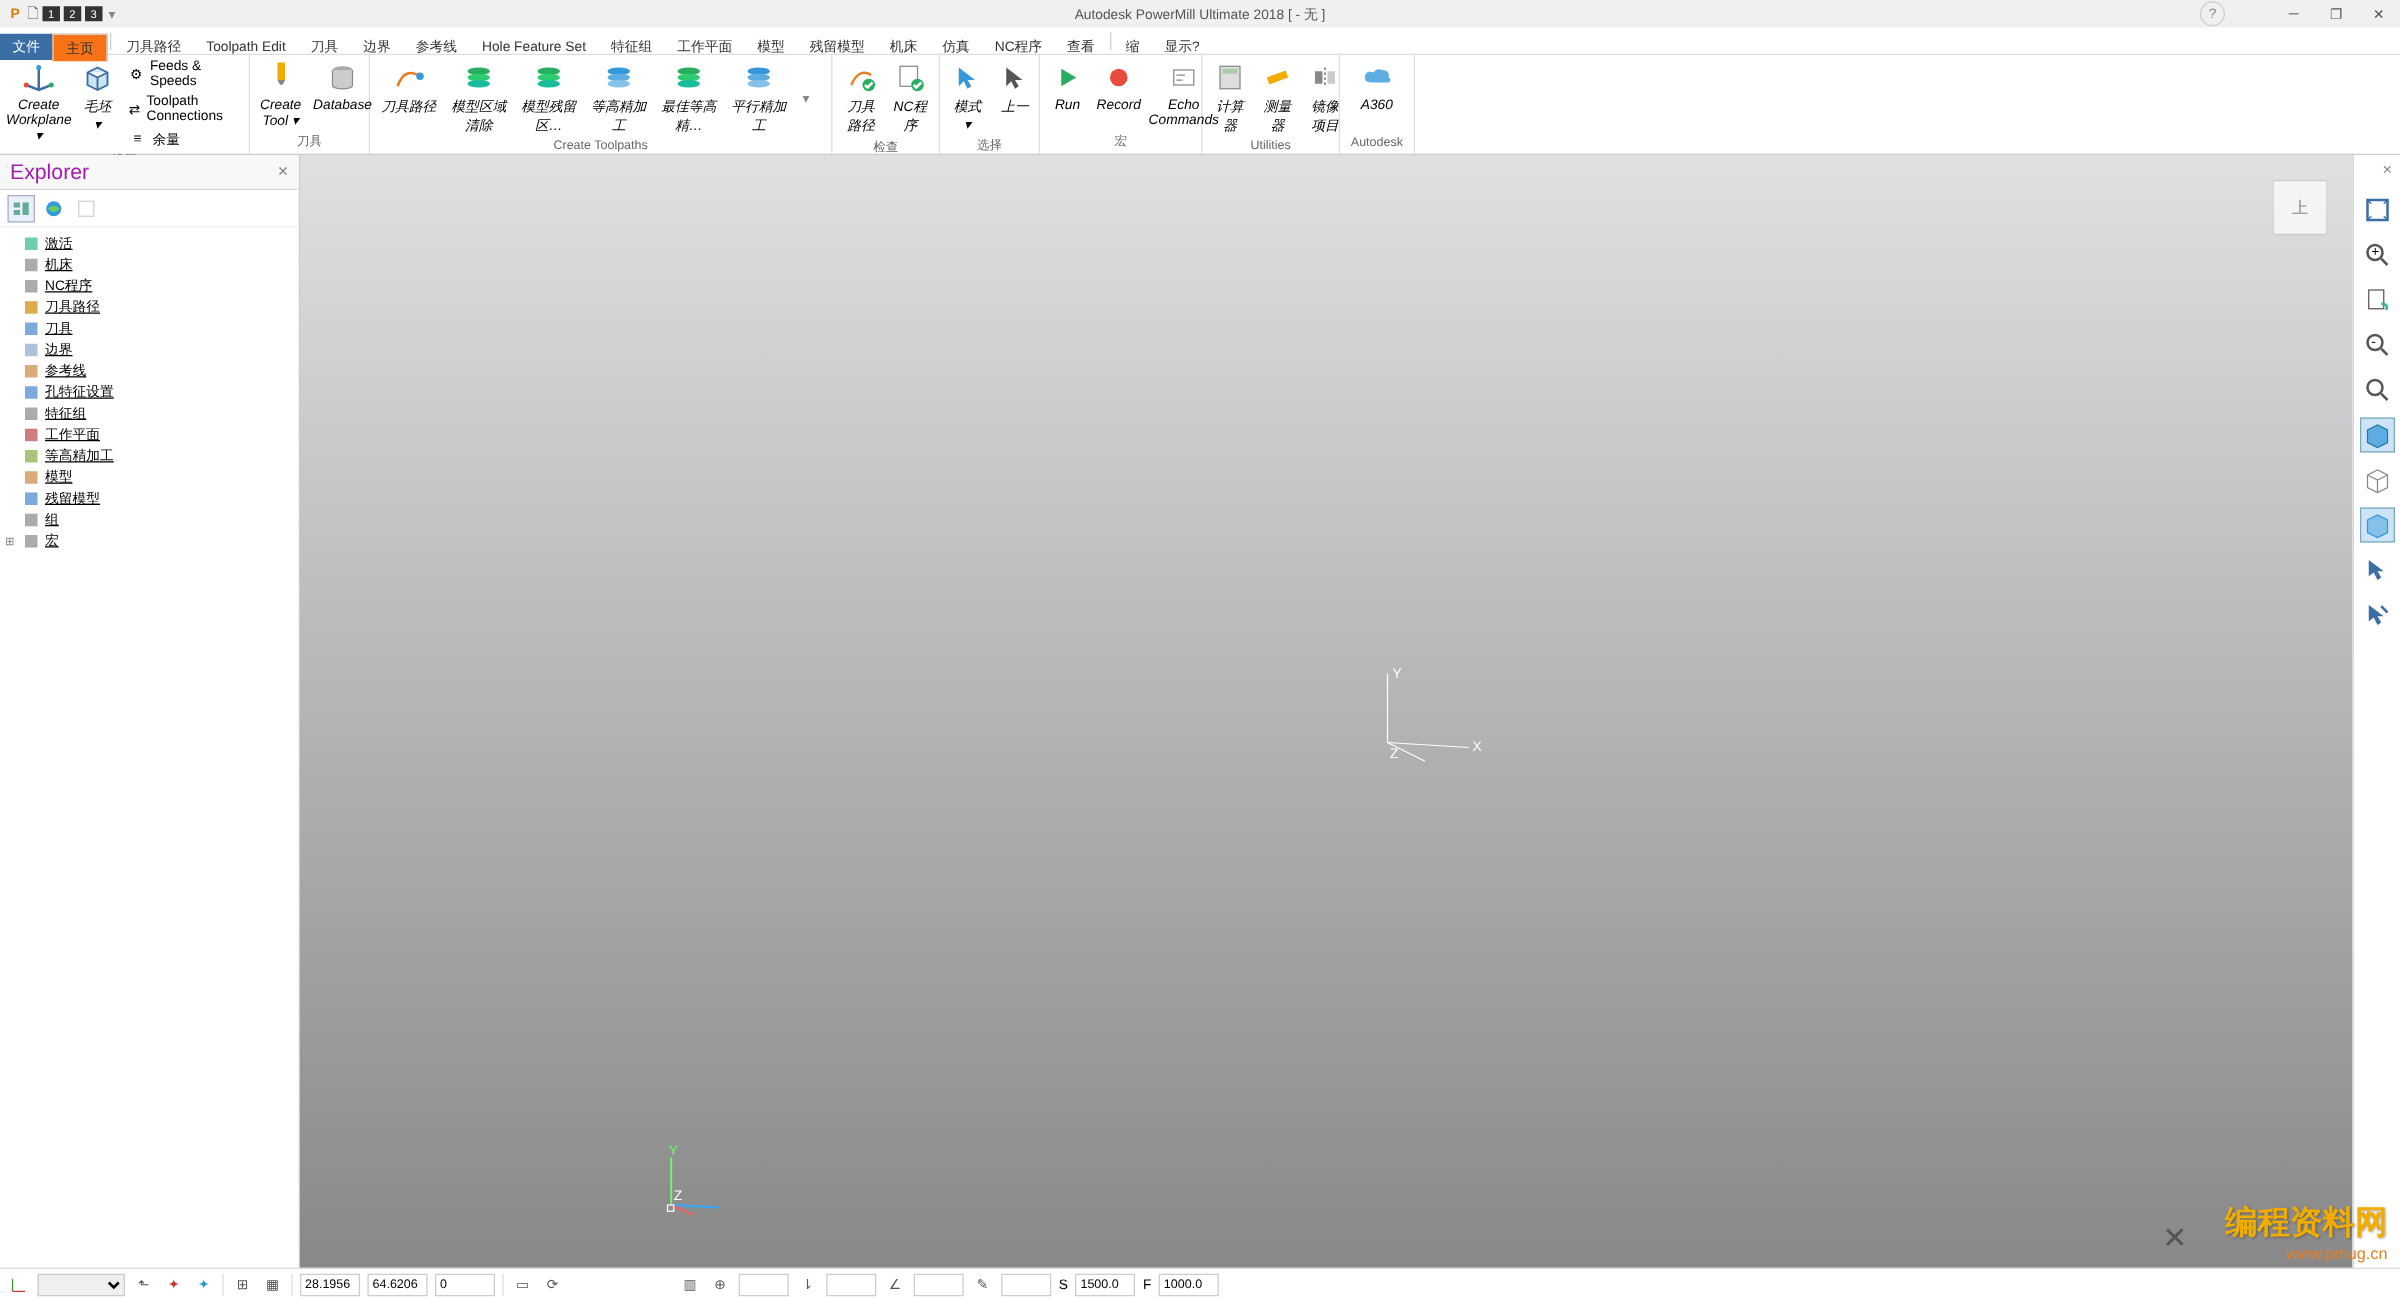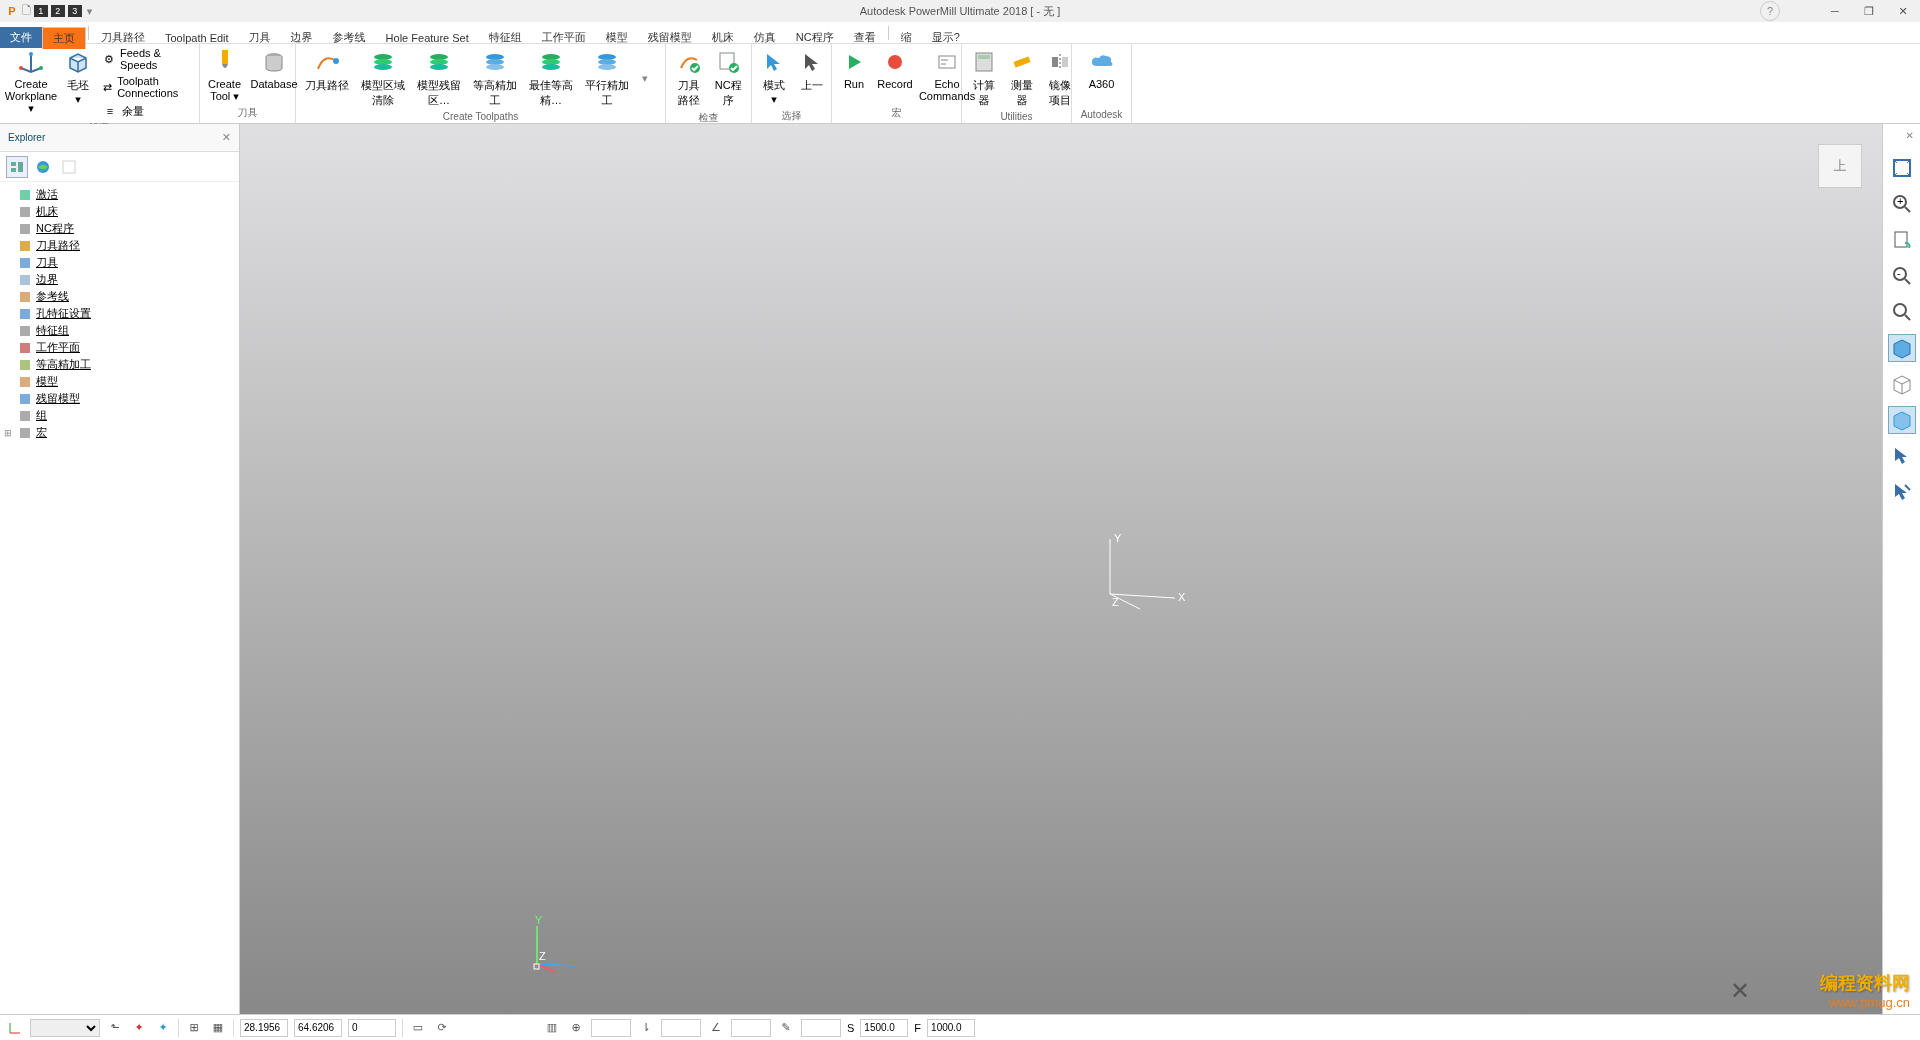--- a/index.html
+++ b/index.html
@@ -16,30 +16,30 @@
 .menubar{height:22px;display:flex;align-items:center;background:#fff;border-bottom:1px solid #ddd;}
 .menu-item{padding:3px 10px;color:#333;cursor:pointer;margin-top:10px;}
 .menu-item.file{background:#3b6ea5;color:#fff;}
 .menu-item.active{background:#f97316;border:1px solid #ccc;border-bottom:none;}
 .menu-sep{width:1px;height:14px;background:#ccc;margin:0 2px;}
 
 .ribbon{height:80px;background:#fff;border-bottom:1px solid #ccc;display:flex;}
 .ribbon-group{border-right:1px solid #ddd;display:flex;flex-direction:column;padding:2px 6px;}
 .ribbon-group-content{flex:1;display:flex;align-items:flex-start;gap:6px;}
 .ribbon-group-label{text-align:center;color:#666;font-size:10px;padding:1px 0;}
-.ribbon-big-btn{display:flex;flex-direction:column;align-items:center;justify-content:center;width:50px;padding:2px;cursor:pointer;text-align:center;}
+.ribbon-big-btn{display:flex;flex-direction:column;align-items:center;justify-content:center;width:50px;padding:2px;cursor:pointer;text-align:center;font-style:italic;}
 .ribbon-big-btn .ico{width:28px;height:28px;display:flex;align-items:center;justify-content:center;margin-bottom:2px;}
 .ribbon-small-list{display:flex;flex-direction:column;gap:2px;}
 .ribbon-small-item{display:flex;align-items:center;gap:4px;padding:1px 2px;cursor:pointer;}
 .ribbon-small-item .ico{width:16px;height:16px;display:flex;align-items:center;justify-content:center;}
 
 .workspace{display:flex;height:890px;}
 .explorer{width:240px;background:#fff;border-right:1px solid #ccc;display:flex;flex-direction:column;}
 .explorer-header{height:28px;display:flex;align-items:center;justify-content:space-between;padding:0 8px;background:#f8f8f8;border-bottom:1px solid #ddd;}
-.explorer-title{font-size:10px;color:#0c4a6e;}
+.explorer-title{font-size:17px;color:#a21caf;}
 .explorer-close{color:#888;cursor:pointer;}
 .explorer-toolbar{height:30px;display:flex;align-items:center;gap:4px;padding:0 6px;border-bottom:1px solid #eee;}
 .explorer-tool{width:22px;height:22px;display:flex;align-items:center;justify-content:center;cursor:pointer;border:1px solid transparent;}
 .explorer-tool.sel{border:1px solid #aac;background:#e8f0fa;}
 .explorer-tree{flex:1;overflow:auto;padding:4px 0;text-decoration:underline;}
 .tree-item{display:flex;align-items:center;gap:4px;padding:1px 4px 1px 18px;cursor:pointer;position:relative;}
 .tree-item.has-children::before{content:"⊞";position:absolute;left:4px;font-size:9px;color:#888;}
 .tree-icon{width:14px;height:14px;display:flex;align-items:center;justify-content:center;}
 
 .viewport-container{flex:1;position:relative;display:flex;}
@@ -53,21 +53,21 @@
 .right-tool{width:28px;height:28px;display:flex;align-items:center;justify-content:center;cursor:pointer;}
 .right-tool.active{background:#cde4f7;border:1px solid #7ab;}
 
 .statusbar{height:26px;background:#fff;border-top:1px solid #ccc;display:flex;align-items:center;padding:0 6px;gap:6px;}
 .status-icon{width:18px;height:18px;display:flex;align-items:center;justify-content:center;cursor:pointer;color:#555;}
 .status-input{width:48px;height:18px;border:1px solid #ccc;padding:0 3px;font-size:10px;}
 .status-input.wide{width:70px;}
 .status-sep{width:1px;height:18px;background:#ddd;}
 
 .watermark{position:absolute;right:10px;bottom:30px;text-align:right;pointer-events:none;}
-.watermark .wm1{color:#f0ad00;font-size:18px;font-weight:bold;text-shadow:1px 1px 2px rgba(0,0,0,0.3);}
+.watermark .wm1{color:#f0ad00;font-size:26px;font-weight:bold;text-shadow:1px 1px 2px rgba(0,0,0,0.3);}
 .watermark .wm2{color:#e67e22;font-size:13px;}
 .watermark .tools{font-size:24px;color:#555;position:absolute;right:160px;bottom:5px;}
 
 svg{display:block;}
 </style>
 </head>
 <body>
 
 <div class="titlebar">
   <div class="qat">

